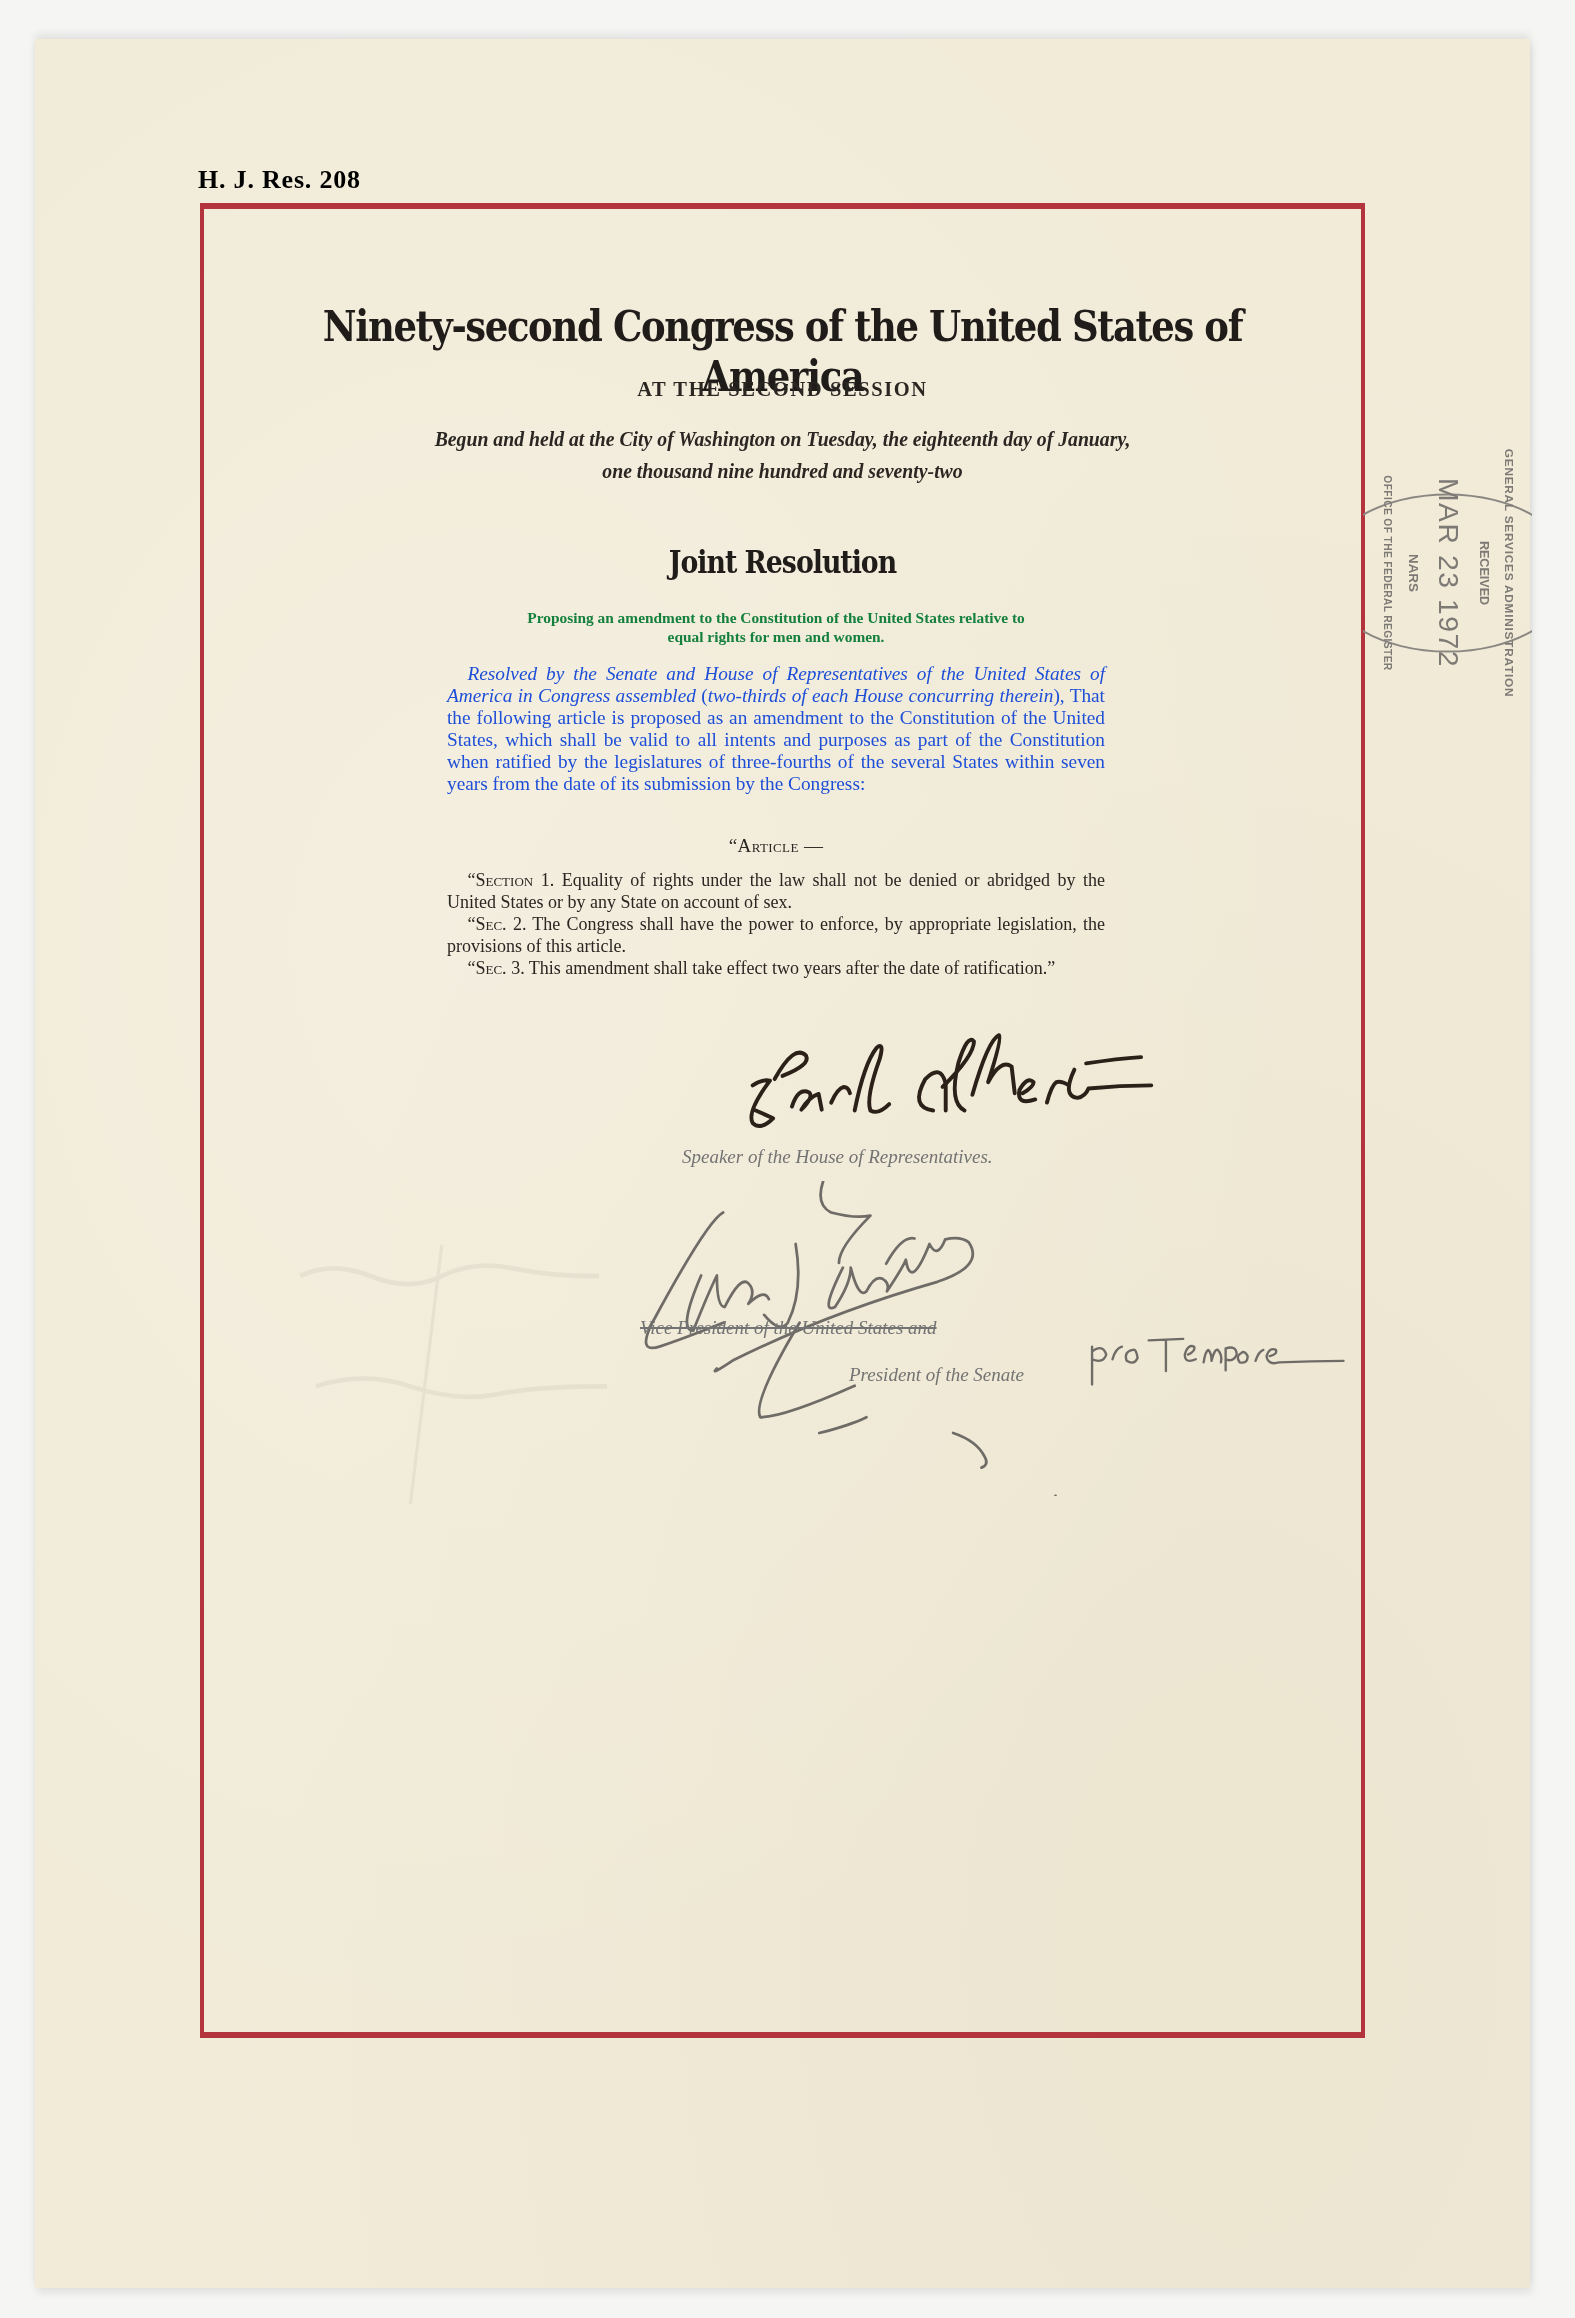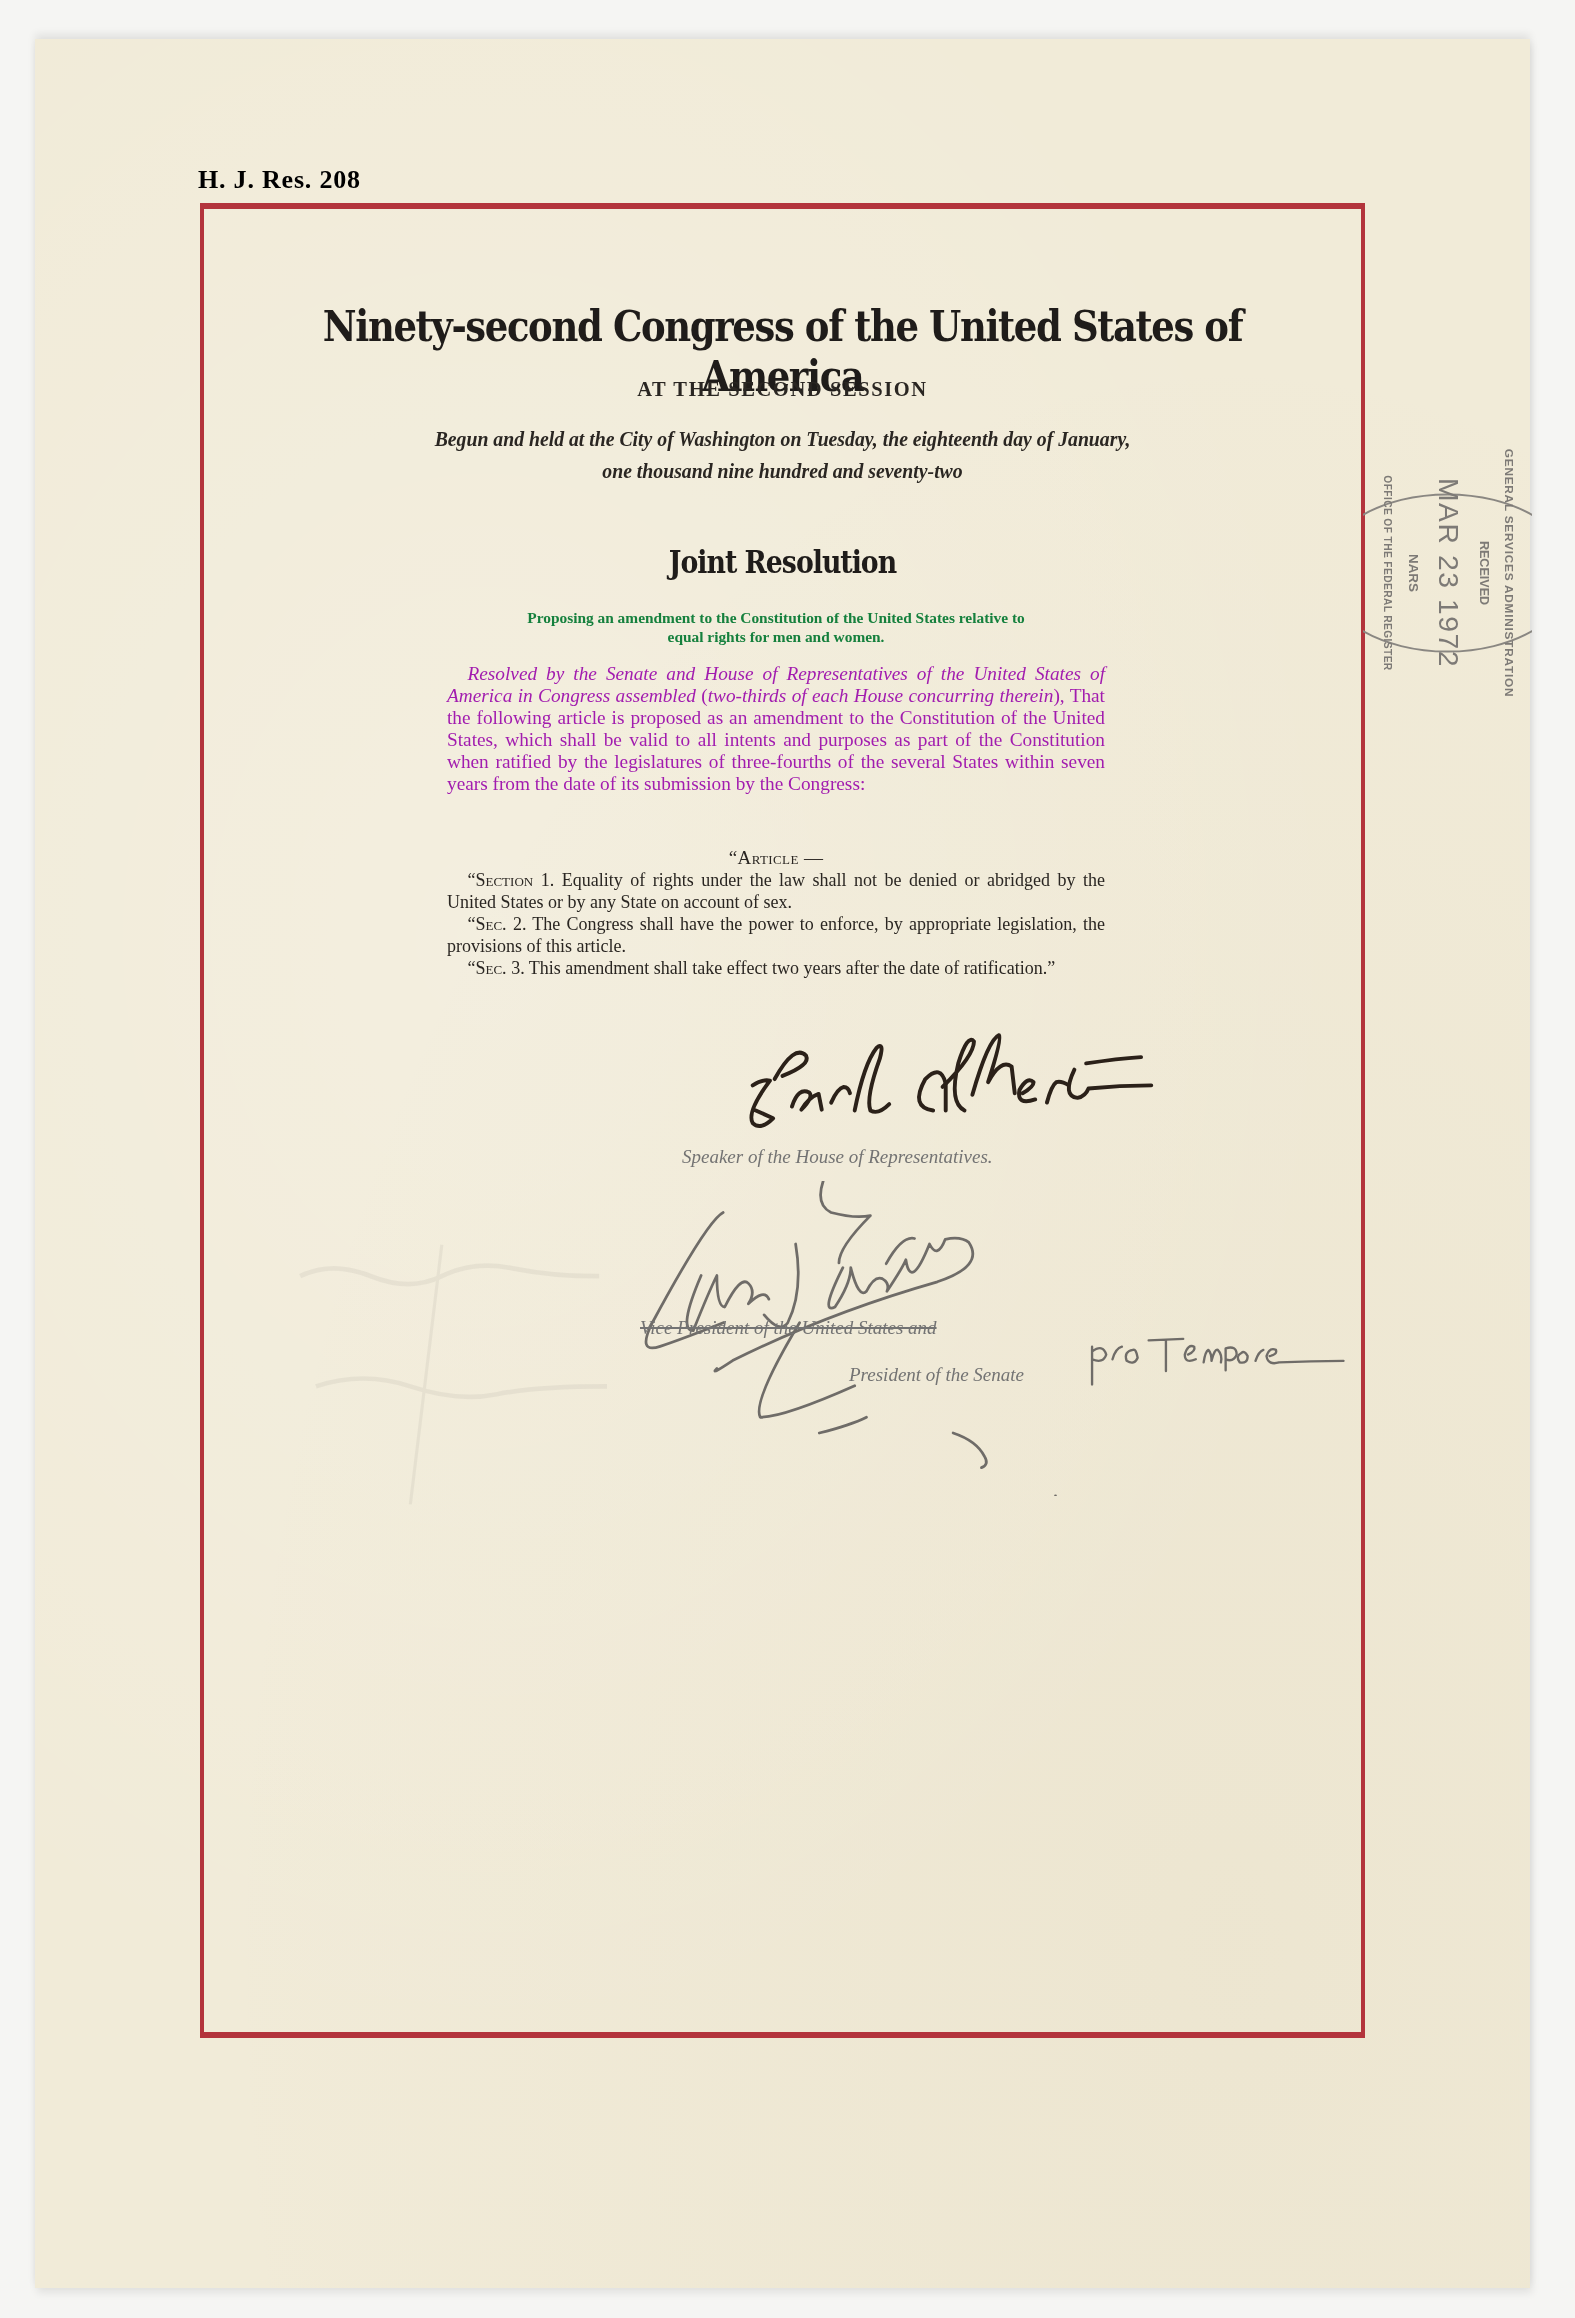--- a/index.html
+++ b/index.html
@@ -64,26 +64,26 @@
   .col { left: 447px; width: 658px; }
   .proposing {
     top: 608px; text-align: center;
     font-size: 15.4px; font-weight: bold; line-height: 19px;
     color: #15803d;
   }
   .body-text {
     top: 663px;
     font-size: 19.3px; line-height: 22px;
     text-align: justify; text-align-last: left;
-    color: #a21caf;
+    color: #1d4ed8;
   }
   .body-text .it { font-style: italic; }
   .indent { text-indent: 20.5px; }
   .article-head {
-    top: 835px; text-align: center; font-size: 19px; letter-spacing: 0.4px; margin-top: 12px;
+    top: 835px; text-align: center; font-size: 19px; letter-spacing: 0.4px;
   }
   .smallcaps { font-variant: small-caps; }
   .sections {
     top: 869px; font-size: 18px; line-height: 22px;
     text-align: justify; text-align-last: left;
   }
   .sections p { margin: 0; text-indent: 20.5px; }
   .sections p.last { text-align-last: left; }
   .sig-role {
     font-style: italic; font-size: 19px; color: #737373; white-space: nowrap;

